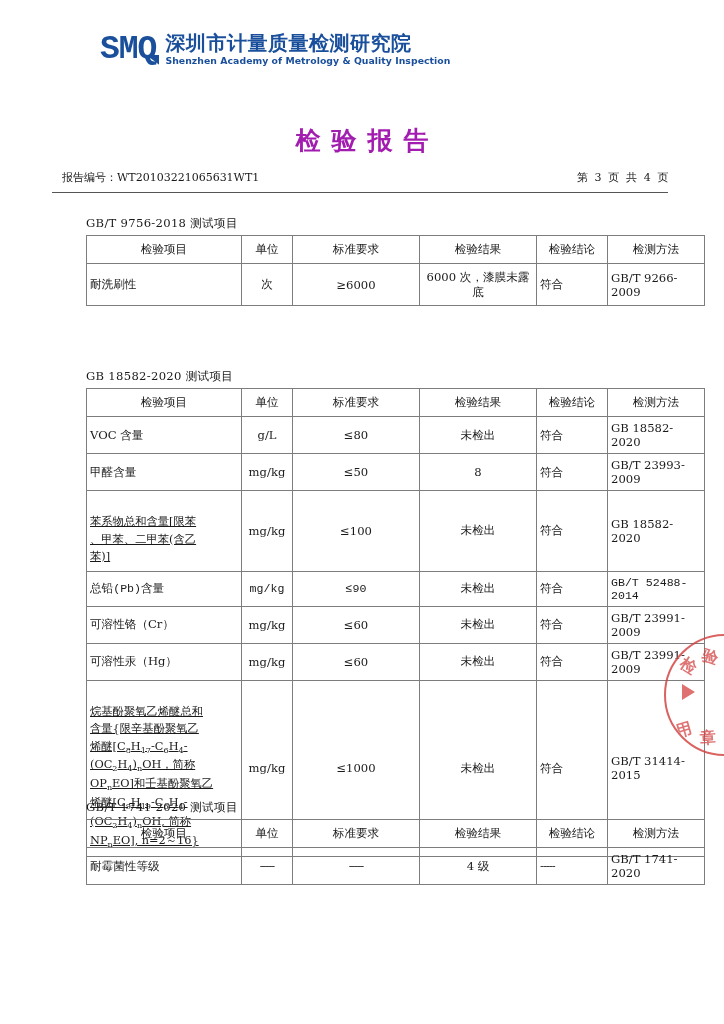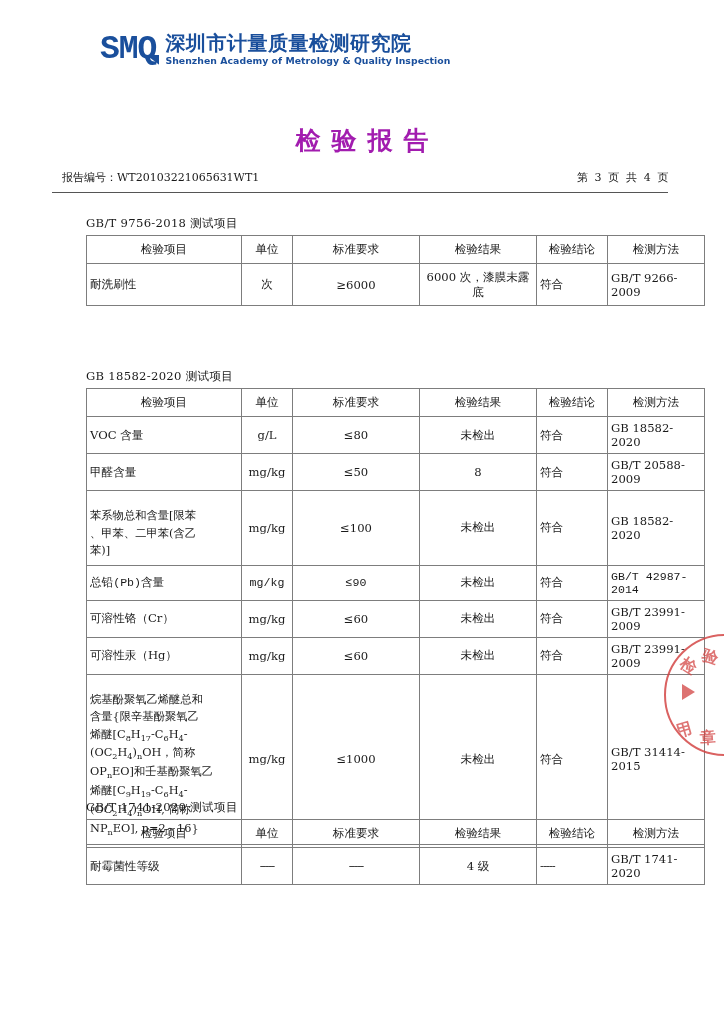--- a/index.html
+++ b/index.html
@@ -142,22 +142,23 @@
   td.c-concl  { width: 64px;  text-align: left; }
   td.c-method { width: 90px;  text-align: left; }
 
   .small-unit { font-size: 10.4px; }
   .dashes { letter-spacing: -1px; }
 
   
   td.c-item.longtext {
     line-height: 1.55;
     font-size: 11.3px;
-    padding-top: 16px;
+    padding-top: 22px;
     padding-bottom: 5px;
+    text-decoration: underline;
   }
   td.c-item.longtext sub { font-size: 0.72em; }
 
   
   .seal {
     position: absolute;
     left: 664px;
     top: 634px;
     width: 118px;
     height: 118px;
@@ -269,37 +270,37 @@
         <td class="c-res">未检出</td>
         <td class="c-concl">符合</td>
         <td class="c-method">GB 18582-2020</td>
       </tr>
       <tr style="height:24px;padding-left:32px;">
         <td class="c-item">甲醛含量</td>
         <td class="c-unit small-unit">mg/kg</td>
         <td class="c-std">≤50</td>
         <td class="c-res">8</td>
         <td class="c-concl">符合</td>
-        <td class="c-method">GB/T 20588-2009</td>
+        <td class="c-method">GB/T 23993-2009</td>
       </tr>
       <tr style="height:58px;">
         <td class="c-item longtext">苯系物总和含量[限苯<br>、甲苯、二甲苯(含乙<br>苯)]</td>
         <td class="c-unit small-unit">mg/kg</td>
         <td class="c-std">≤100</td>
         <td class="c-res">未检出</td>
         <td class="c-concl">符合</td>
         <td class="c-method">GB 18582-2020</td>
       </tr>
       <tr style="height:24px;font-family:Liberation Mono, monospace;">
         <td class="c-item">总铅(Pb)含量</td>
         <td class="c-unit small-unit">mg/kg</td>
         <td class="c-std">≤90</td>
         <td class="c-res">未检出</td>
         <td class="c-concl">符合</td>
-        <td class="c-method">GB/T 42987-2014</td>
+        <td class="c-method">GB/T 52488-2014</td>
       </tr>
       <tr style="height:24px;">
         <td class="c-item">可溶性铬（Cr）</td>
         <td class="c-unit small-unit">mg/kg</td>
         <td class="c-std">≤60</td>
         <td class="c-res">未检出</td>
         <td class="c-concl">符合</td>
         <td class="c-method">GB/T 23991-2009</td>
       </tr>
       <tr style="height:24px;">

